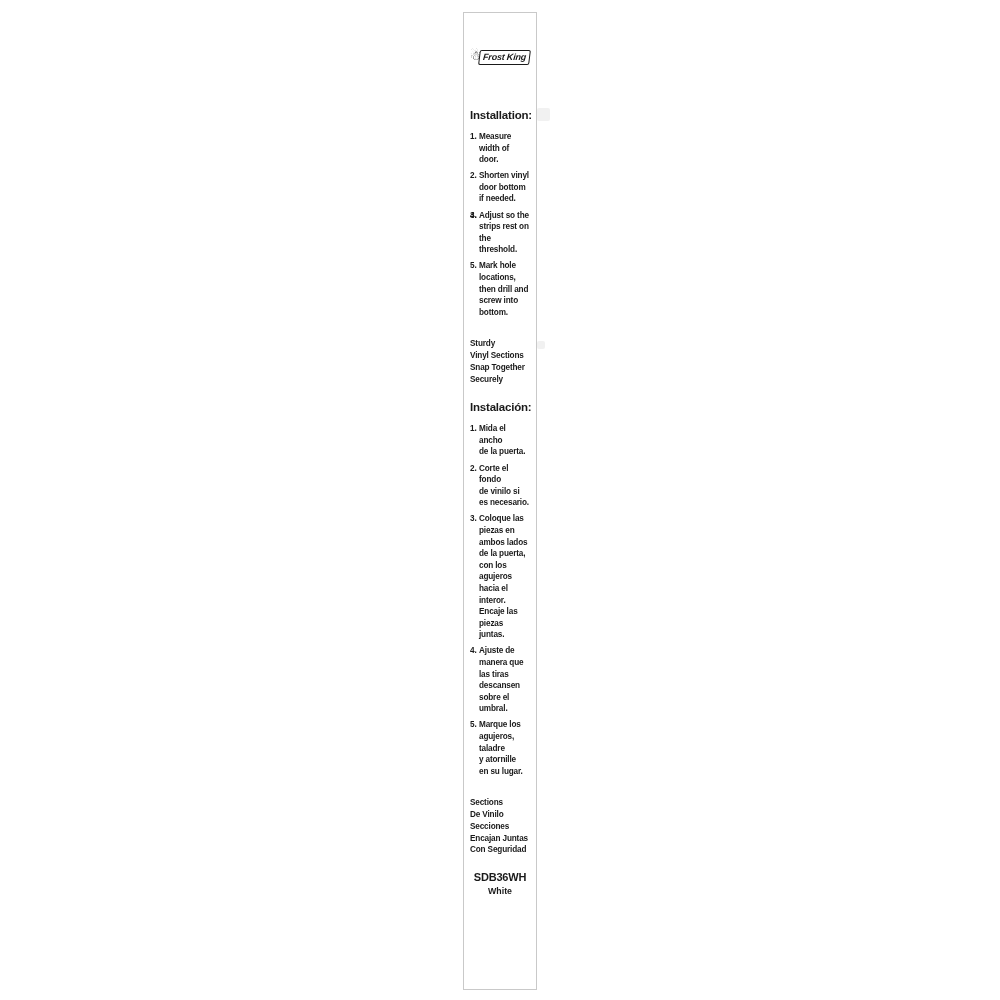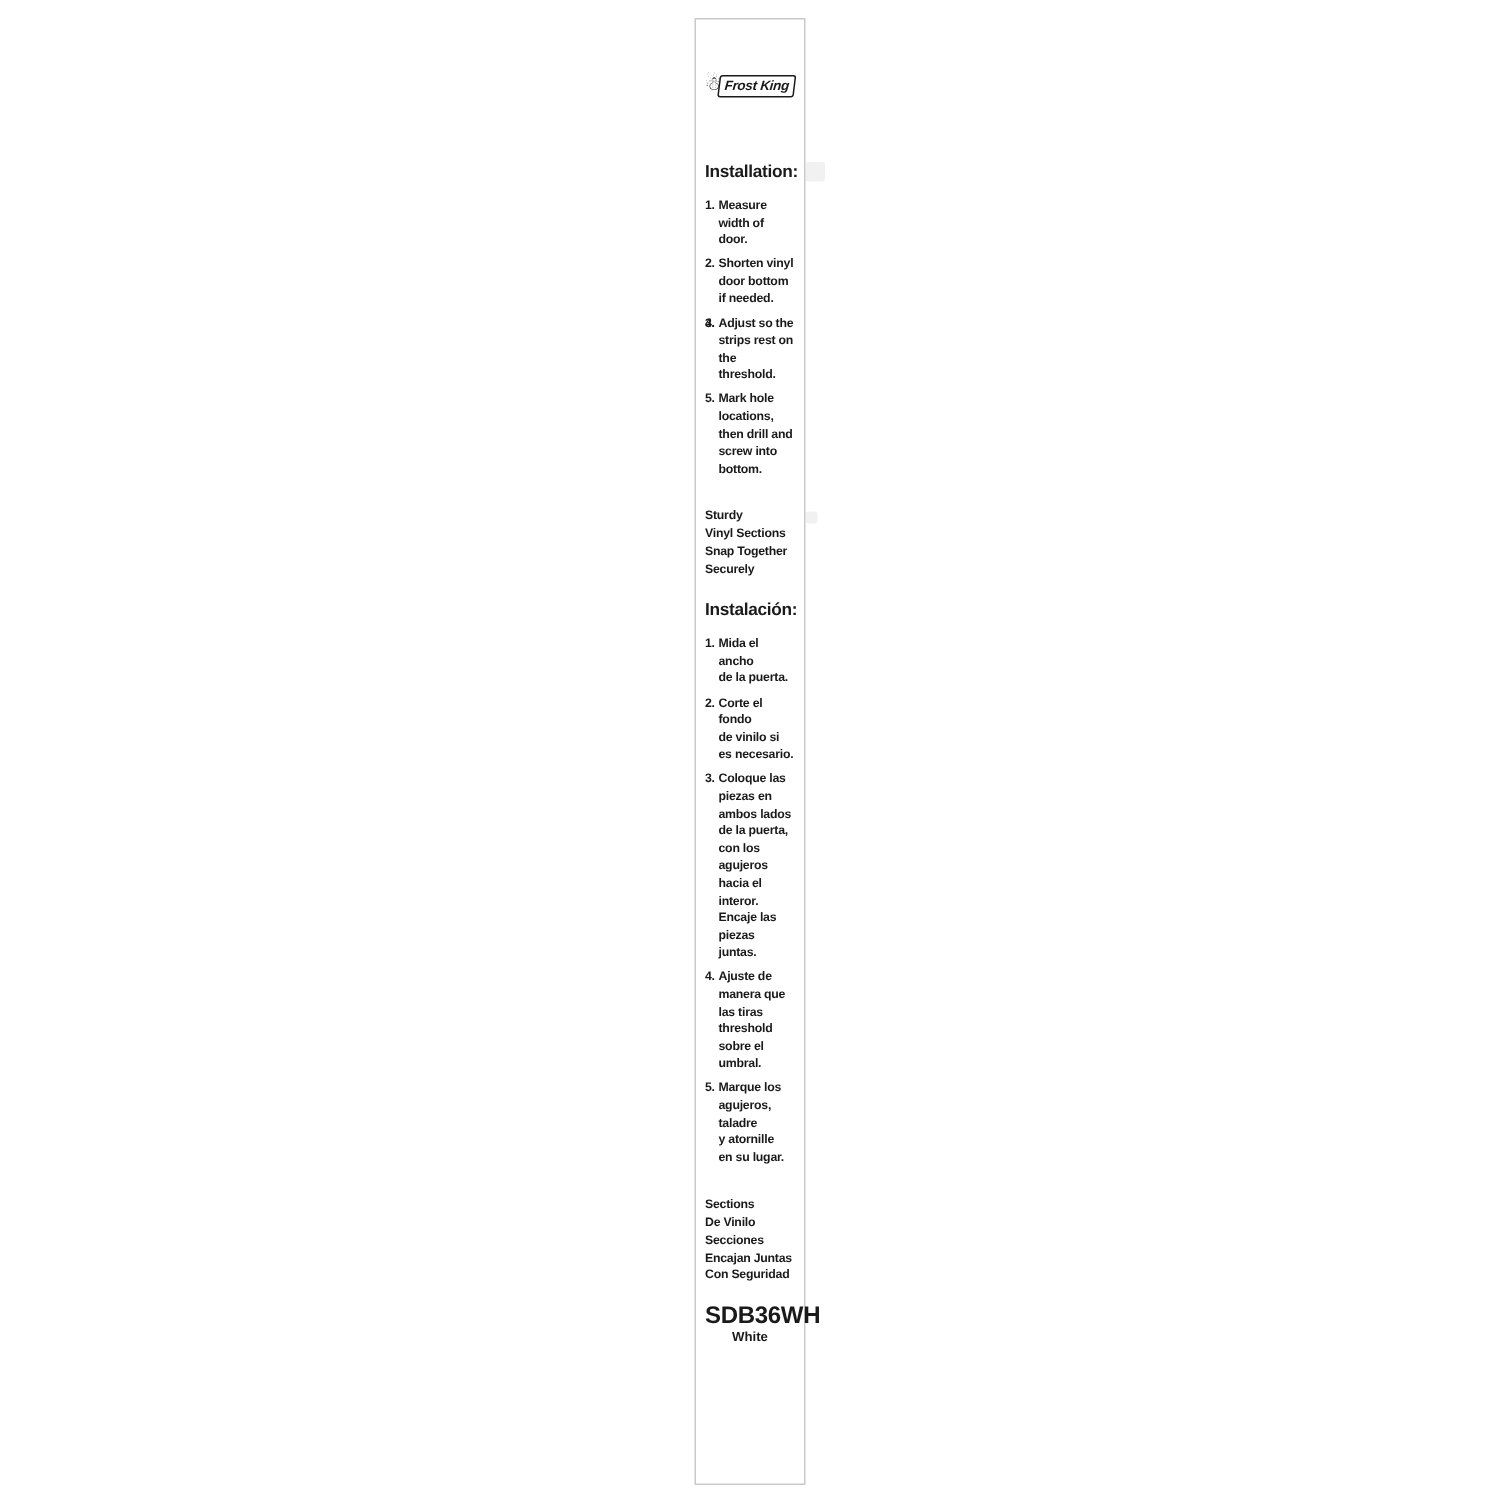--- a/index.html
+++ b/index.html
@@ -91,21 +91,21 @@
     font-weight:bold;
     letter-spacing:-0.15px;
     line-height:11.7px;
   }
 
   .sec-product{
     margin-top:15px;
     text-align:center;
   }
   .product-code{
-    font-size:16px;
+    font-size:11px;
     font-weight:bold;
     letter-spacing:-0.2px;
     line-height:13px;
   }
   .product-colorname{
     font-size:8.8px;
     font-weight:bold;
     margin-top:2px;
     line-height:10px;
   }
@@ -136,21 +136,21 @@
         <div class="ln">Sturdy</div>
         <div class="ln">Vinyl Sections</div>
         <div class="ln">Snap Together</div>
         <div class="ln">Securely</div>
       </div>
       <div class="section sec-heading">Instalación:</div>
       <div class="section sec-steps">
         <div class="step"><span class="num">1.</span><span class="lines"><div class="ln">Mida el ancho</div><div class="ln">de la puerta.</div></span></div>
         <div class="step"><span class="num">2.</span><span class="lines"><div class="ln">Corte el fondo</div><div class="ln">de vinilo si</div><div class="ln">es necesario.</div></span></div>
         <div class="step"><span class="num">3.</span><span class="lines"><div class="ln">Coloque las</div><div class="ln">piezas en</div><div class="ln">ambos lados</div><div class="ln">de la puerta,</div><div class="ln">con los</div><div class="ln">agujeros</div><div class="ln">hacia el</div><div class="ln">interor.</div><div class="ln">Encaje las</div><div class="ln">piezas juntas.</div></span></div>
-        <div class="step"><span class="num">4.</span><span class="lines"><div class="ln">Ajuste de</div><div class="ln">manera que</div><div class="ln">las tiras</div><div class="ln">threshold</div><div class="ln">sobre el</div><div class="ln">umbral.</div></span></div>
+        <div class="step"><span class="num">4.</span><span class="lines"><div class="ln">Ajuste de</div><div class="ln">manera que</div><div class="ln">las tiras</div><div class="ln">descansen</div><div class="ln">sobre el</div><div class="ln">umbral.</div></span></div>
         <div class="step"><span class="num">5.</span><span class="lines"><div class="ln">Marque los</div><div class="ln">agujeros,</div><div class="ln">taladre</div><div class="ln">y atornille</div><div class="ln">en su lugar.</div></span></div>
       </div>
       <div class="section sec-tagline">
         <div class="ln">Sections</div>
         <div class="ln">De Vinilo</div>
         <div class="ln">Secciones</div>
         <div class="ln">Encajan Juntas</div>
         <div class="ln">Con Seguridad</div>
       </div>
       <div class="section sec-product">

